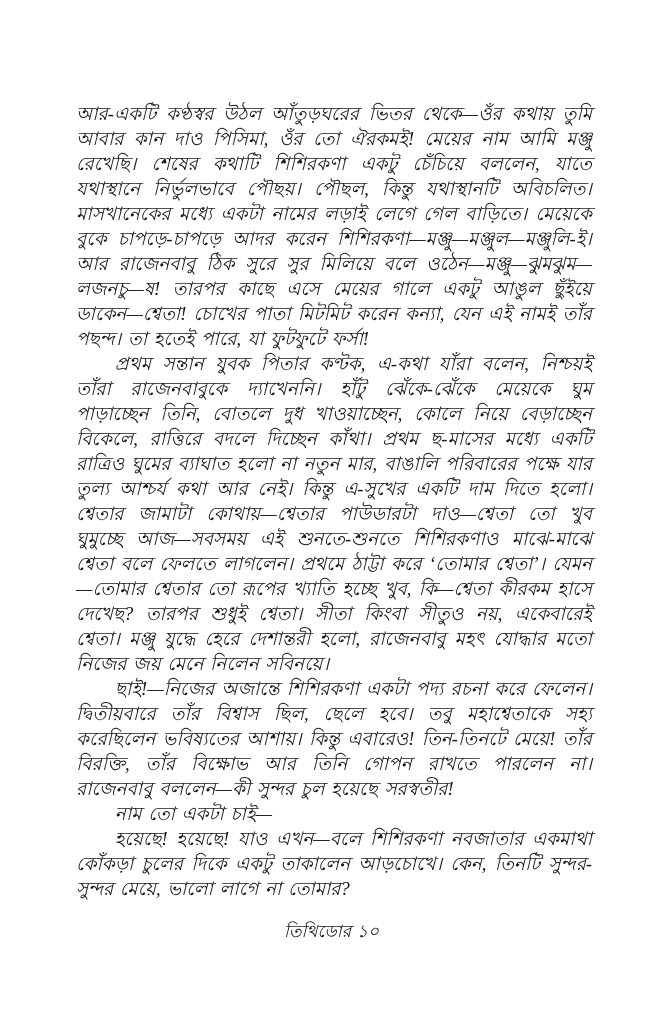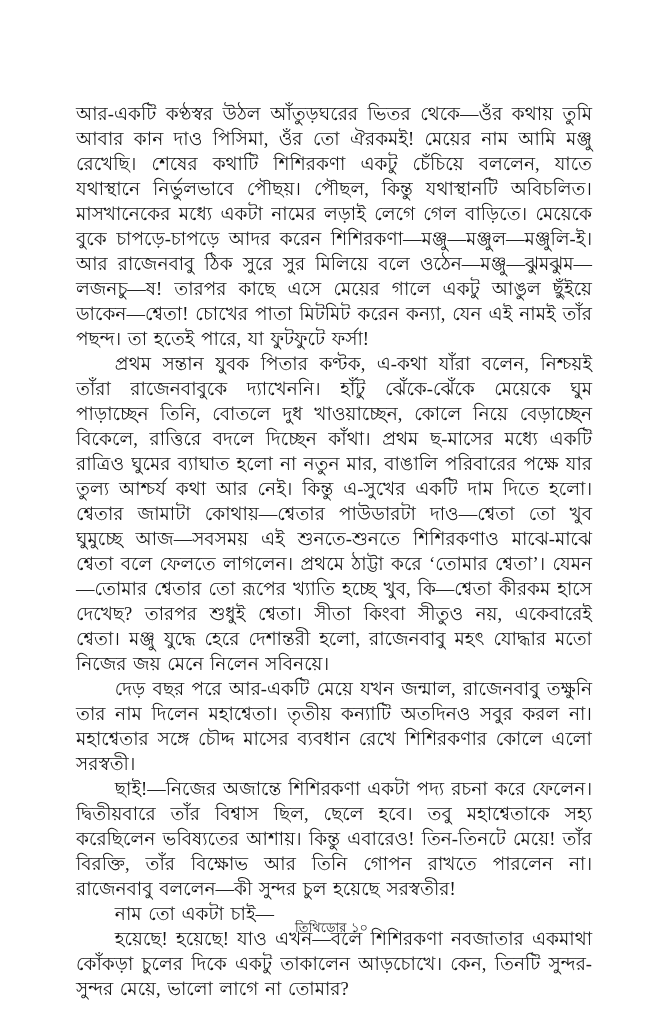--- a/index.html
+++ b/index.html
@@ -9,20 +9,21 @@
     background: #ffffff;
   }
   .page {
     position: relative;
     width: 663px;
     height: 1024px;
     background: #ffffff;
     color: #161616;
     font-family: "Liberation Serif", "DejaVu Serif", serif;
     overflow: hidden;
+    font-style: italic;
   }
   .text-block {
     position: absolute;
     left: 76px;
     top: 102px;
     width: 516px;
     font-size: 18.5px;
     line-height: 25px;
     text-align: justify;
     word-spacing: 2px;
@@ -34,34 +35,33 @@
   }
   .text-block p.no-indent {
     text-indent: 0;
   }
   .page-footer {
     position: absolute;
     left: 0;
     top: 918px;
     width: 100%;
     text-align: center;
-    font-size: 13px;
+    font-size: 17px;
     color: #161616;
   }
   .page-footer .sep { display: inline-block; width: 0.35em; }
 </style>
 </head>
 <body>
 
 <div class="page">
 
   <div class="text-block">
     <p class="no-indent">আর-একটি কণ্ঠস্বর উঠল আঁতুড়ঘরের ভিতর থেকে—ওঁর কথায় তুমি আবার কান দাও পিসিমা, ওঁর তো ঐরকমই! মেয়ের নাম আমি মঞ্জু রেখেছি। শেষের কথাটি শিশিরকণা একটু চেঁচিয়ে বললেন, যাতে যথাস্থানে নির্ভুলভাবে পৌছয়। পৌছল, কিন্তু যথাস্থানটি অবিচলিত। মাসখানেকের মধ্যে একটা নামের লড়াই লেগে গেল বাড়িতে। মেয়েকে বুকে চাপড়ে-চাপড়ে আদর করেন শিশিরকণা—মঞ্জু—মঞ্জুল—মঞ্জুলি-ই। আর রাজেনবাবু ঠিক সুরে সুর মিলিয়ে বলে ওঠেন—মঞ্জু—ঝুমঝুম—লজনচু—ষ! তারপর কাছে এসে মেয়ের গালে একটু আঙুল ছুঁইয়ে ডাকেন—শ্বেতা! চোখের পাতা মিটমিট করেন কন্যা, যেন এই নামই তাঁর পছন্দ। তা হতেই পারে, যা ফুটফুটে ফর্সা!</p>
     <p>প্রথম সন্তান যুবক পিতার কণ্টক, এ-কথা যাঁরা বলেন, নিশ্চয়ই তাঁরা রাজেনবাবুকে দ্যাখেননি। হাঁটু ঝেঁকে-ঝেঁকে মেয়েকে ঘুম পাড়াচ্ছেন তিনি, বোতলে দুধ খাওয়াচ্ছেন, কোলে নিয়ে বেড়াচ্ছেন বিকেলে, রাত্তিরে বদলে দিচ্ছেন কাঁথা। প্রথম ছ-মাসের মধ্যে একটি রাত্রিও ঘুমের ব্যাঘাত হলো না নতুন মার, বাঙালি পরিবারের পক্ষে যার তুল্য আশ্চর্য কথা আর নেই। কিন্তু এ-সুখের একটি দাম দিতে হলো। শ্বেতার জামাটা কোথায়—শ্বেতার পাউডারটা দাও—শ্বেতা তো খুব ঘুমুচ্ছে আজ—সবসময় এই শুনতে-শুনতে শিশিরকণাও মাঝে-মাঝে শ্বেতা বলে ফেলতে লাগলেন। প্রথমে ঠাট্টা করে ‘তোমার শ্বেতা’। যেমন—তোমার শ্বেতার তো রূপের খ্যাতি হচ্ছে খুব, কি—শ্বেতা কীরকম হাসে দেখেছ? তারপর শুধুই শ্বেতা। সীতা কিংবা সীতুও নয়, একেবারেই শ্বেতা। মঞ্জু যুদ্ধে হেরে দেশান্তরী হলো, রাজেনবাবু মহৎ যোদ্ধার মতো নিজের জয় মেনে নিলেন সবিনয়ে।</p>
-    <p>দেড় বছর পরে আর-একটি মেয়ে যখন জন্মাল, রাজেনবাবু তক্ষুনি তার নাম দিলেন মহাশ্বেতা। তৃতীয় কন্যাটি অতদিনও সবুর করল না। মহাশ্বেতার সঙ্গে চৌদ্দ মাসের ব্যবধান রেখে শিশিরকণার কোলে এলো সরস্বতী।</p>
     <p>ছাই!—নিজের অজান্তে শিশিরকণা একটা পদ্য রচনা করে ফেলেন। দ্বিতীয়বারে তাঁর বিশ্বাস ছিল, ছেলে হবে। তবু মহাশ্বেতাকে সহ্য করেছিলেন ভবিষ্যতের আশায়। কিন্তু এবারেও! তিন-তিনটে মেয়ে! তাঁর বিরক্তি, তাঁর বিক্ষোভ আর তিনি গোপন রাখতে পারলেন না। রাজেনবাবু বললেন—কী সুন্দর চুল হয়েছে সরস্বতীর!</p>
     <p>নাম তো একটা চাই—</p>
     <p>হয়েছে! হয়েছে! যাও এখন—বলে শিশিরকণা নবজাতার একমাথা কোঁকড়া চুলের দিকে একটু তাকালেন আড়চোখে। কেন, তিনটি সুন্দর-সুন্দর মেয়ে, ভালো লাগে না তোমার?</p>
   </div>
 
   <div class="page-footer">
     <span>তিথিডোর</span><span class="sep"></span><span>১০</span>
   </div>
 
 </div>

